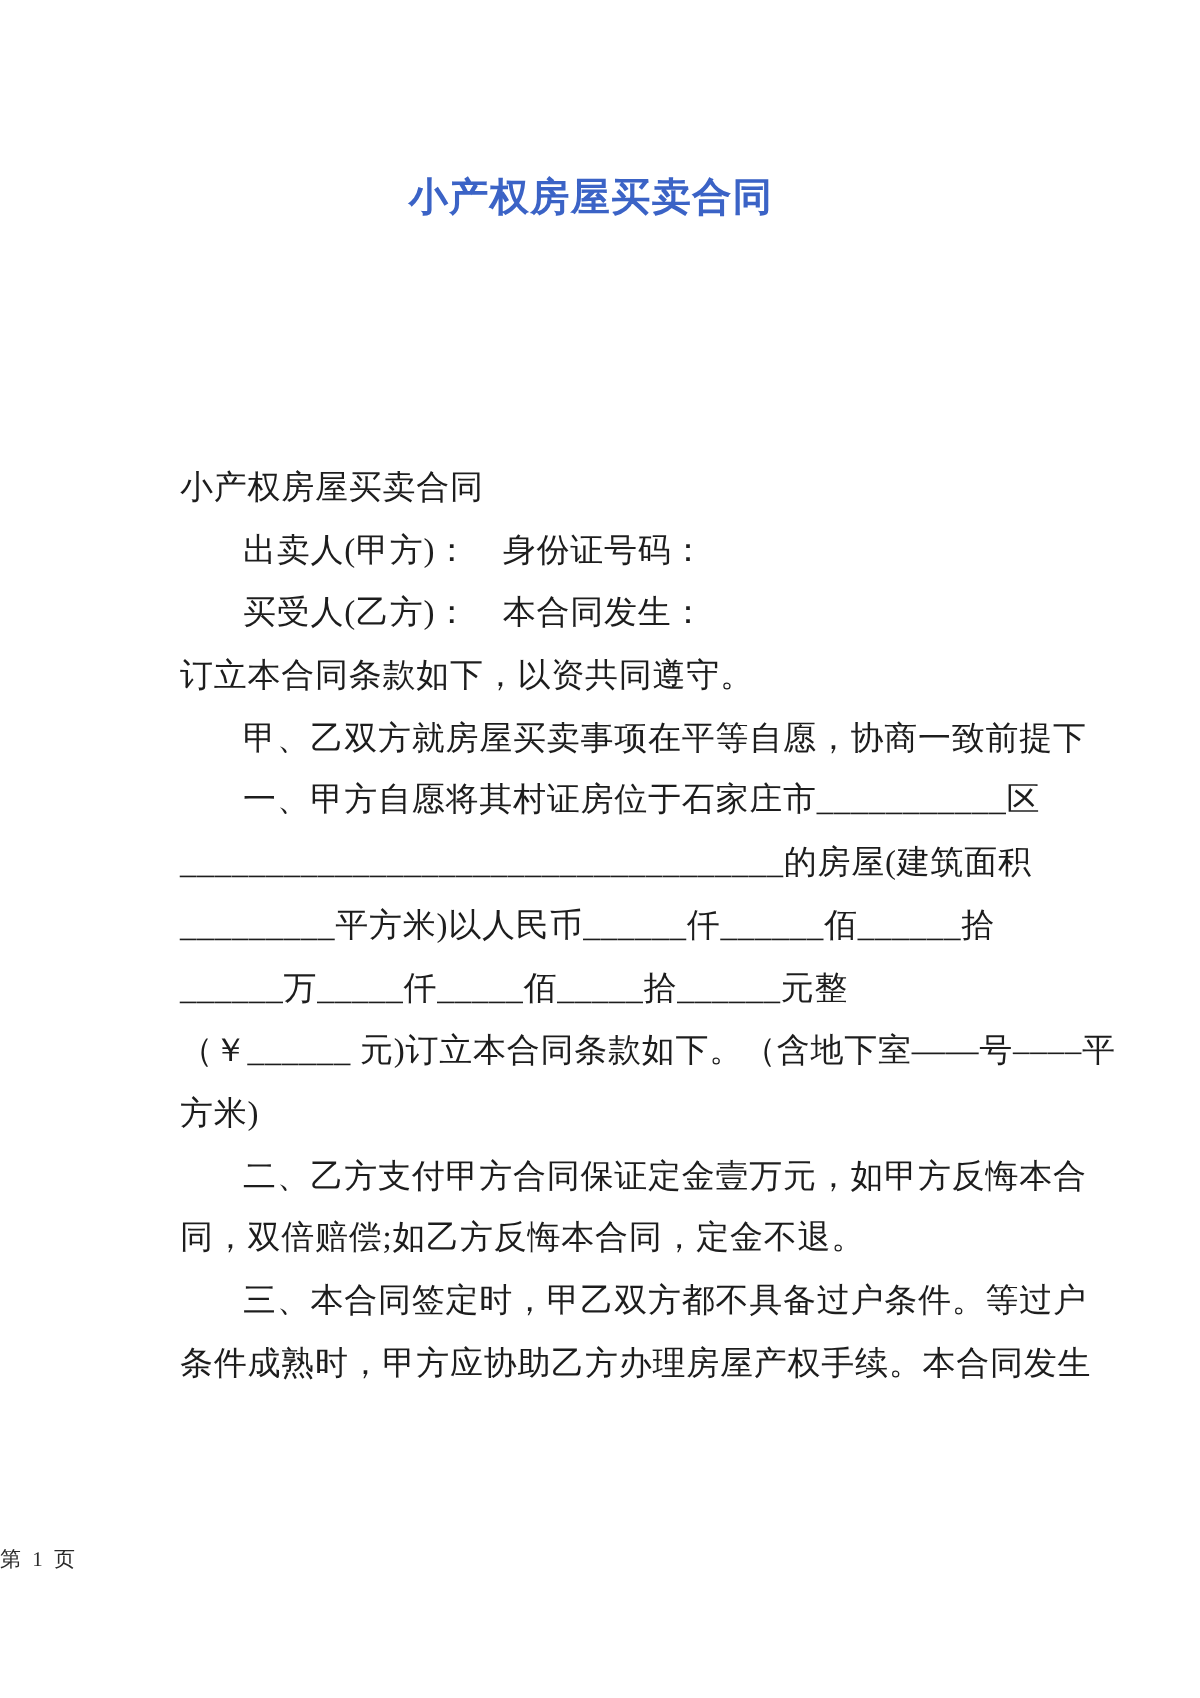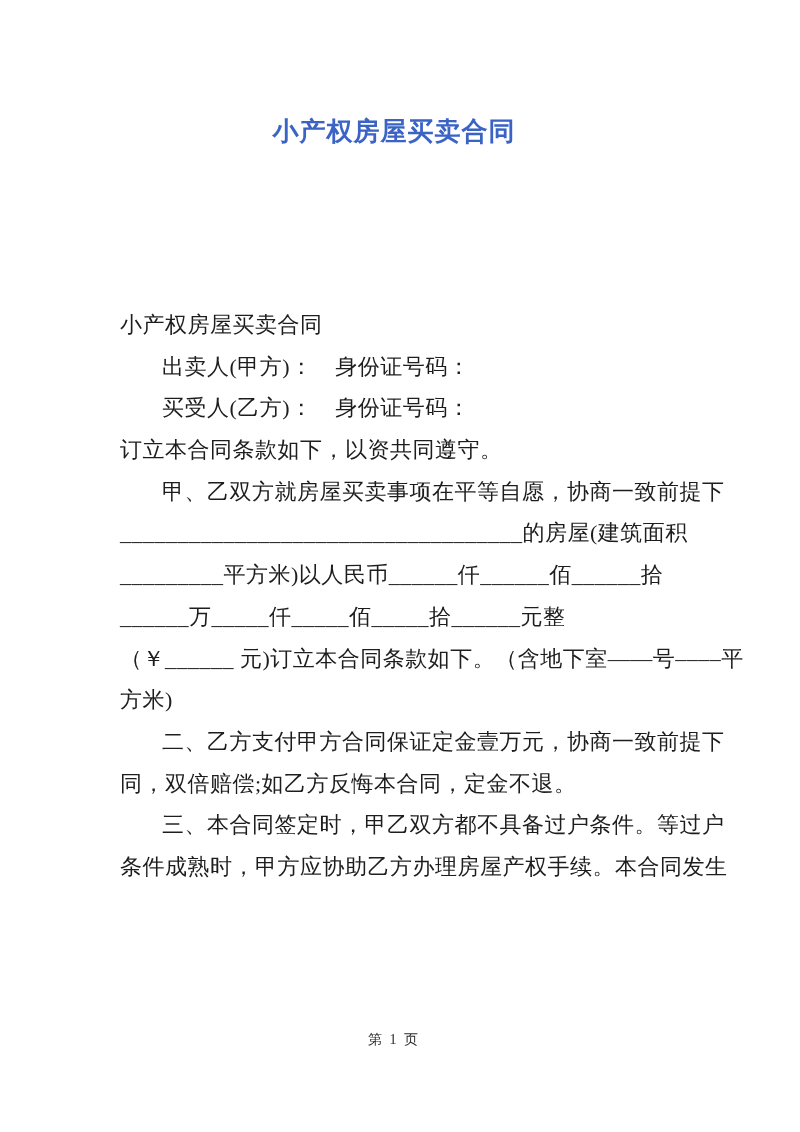--- a/index.html
+++ b/index.html
@@ -45,45 +45,46 @@
     letter-spacing: 0.5px;
   }
   .line.indent {
     padding-left: 42px;
   }
   .footer {
     position: absolute;
     top: 1031px;
     left: 0;
     width: 100%;
-    text-align: center;
+    text-align: left;
     font-size: 14px;
     letter-spacing: 2px;
     color: #2a2a2a;
   }
 </style>
 </head>
 <body>
 
 <div class="page">
 
   <div class="title" style="color: rgb(59, 99, 198);">小产权房屋买卖合同</div>
 
   <div class="content">
       <div class="line">小产权房屋买卖合同</div>
       <div class="line indent">出卖人(甲方)：　身份证号码：</div>
-      <div class="line indent">买受人(乙方)：　身份证号码：</div>
+      <div class="line indent">买受人(乙方)：　本合同发生：</div>
       <div class="line">订立本合同条款如下，以资共同遵守。</div>
       <div class="line indent">甲、乙双方就房屋买卖事项在平等自愿，协商一致前提下</div>
+      <div class="line indent">一、甲方自愿将其村证房位于石家庄市___________区</div>
       <div class="line">___________________________________的房屋(建筑面积</div>
       <div class="line">_________平方米)以人民币______仟______佰______拾</div>
       <div class="line">______万_____仟_____佰_____拾______元整</div>
       <div class="line">（￥______ 元)订立本合同条款如下。（含地下室——号––––平</div>
       <div class="line">方米)</div>
-      <div class="line indent">二、乙方支付甲方合同保证定金壹万元，协商一致前提下</div>
+      <div class="line indent">二、乙方支付甲方合同保证定金壹万元，如甲方反悔本合</div>
       <div class="line">同，双倍赔偿;如乙方反悔本合同，定金不退。</div>
       <div class="line indent">三、本合同签定时，甲乙双方都不具备过户条件。等过户</div>
       <div class="line">条件成熟时，甲方应协助乙方办理房屋产权手续。本合同发生</div>
     </div>
 
   <div class="footer">第 1 页</div>
 
 </div>
 
 </body></html>

